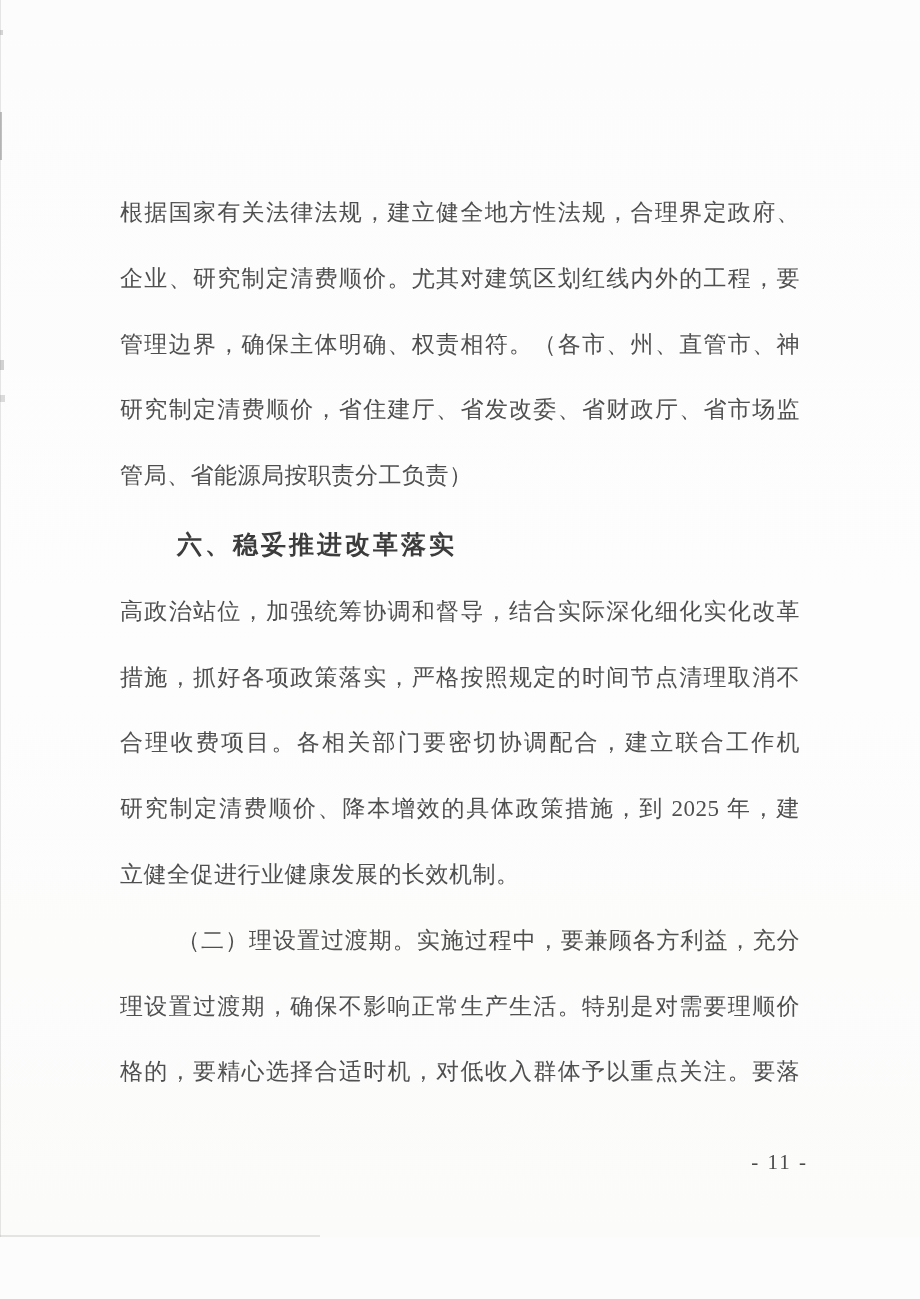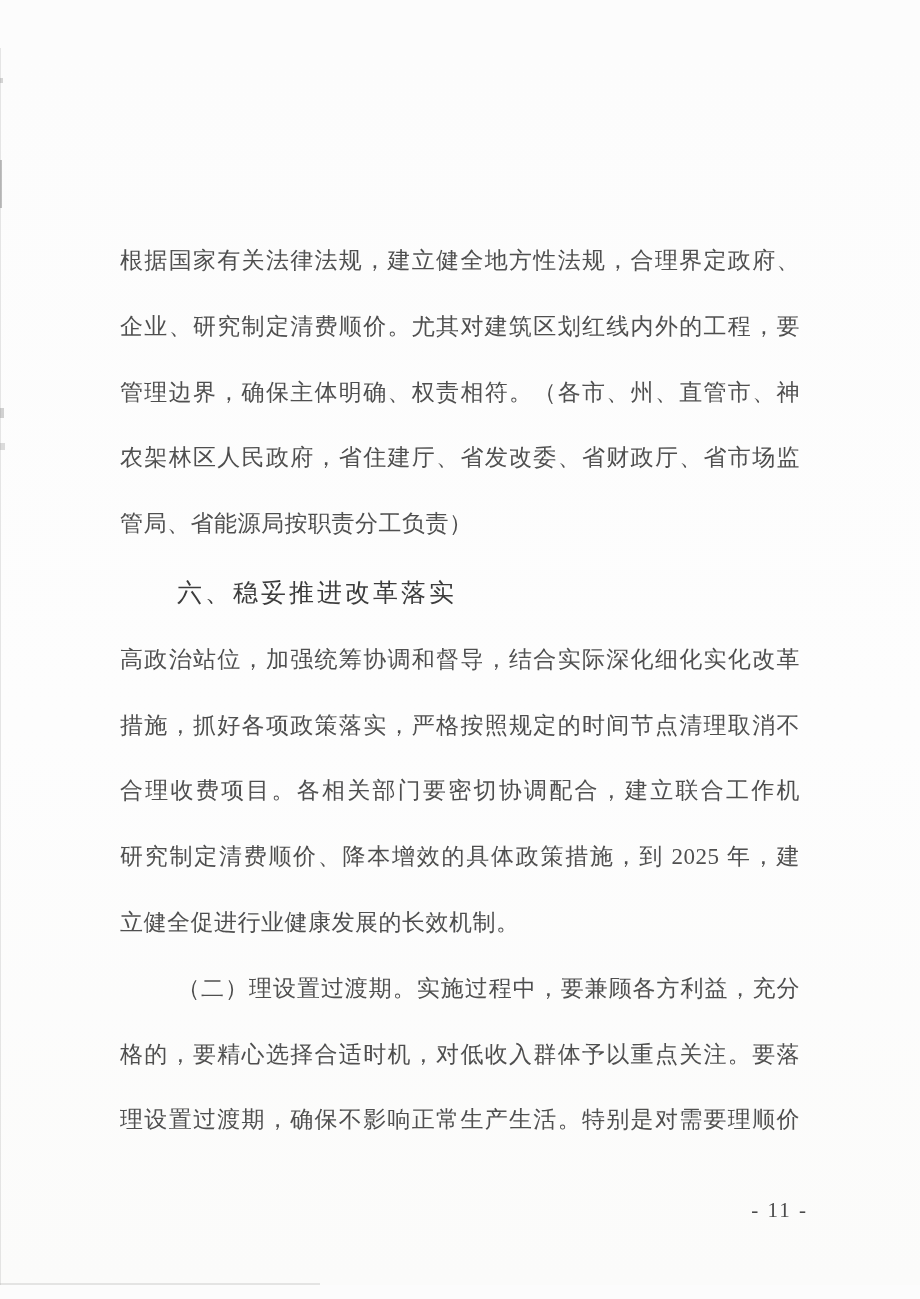--- a/index.html
+++ b/index.html
@@ -6,21 +6,20 @@
   body {
     width: 920px; height: 1299px;
     background: #fcfcfc;
     font-family: "Liberation Serif", "DejaVu Serif", serif;
     overflow: hidden;
   }
   .scan-page {
     position: relative;
     width: 920px; height: 1237px;
     background: linear-gradient(180deg, #fcfcfc 0%, #fdfdfd 55%, #fbfbfa 100%);
-    margin-top: 48px;
   }
   
   .edge-line-left {
     position: absolute; left: 0; top: 0;
     width: 1px; height: 100%;
     background: rgba(170,170,170,0.28);
   }
   .edge-dash-a { position: absolute; left: 0; top: 112px; width: 2px; height: 48px; background: rgba(120,120,120,0.45); }
   .edge-dash-b { position: absolute; left: 0; top: 30px;  width: 3px; height: 5px;  background: rgba(140,140,140,0.35); }
   .edge-dash-c { position: absolute; left: 0; top: 360px; width: 4px; height: 10px; background: rgba(140,140,140,0.38); }
@@ -46,21 +45,21 @@
   .line.end {
     text-align: right;
     text-align-last: left;
   }
   .line.indent { text-indent: 57px; }
   .line.heading {
     text-align: center;
     text-align-last: left;
     text-indent: 57px;
     font-family: "Liberation Sans", "DejaVu Sans", sans-serif;
-    font-weight: 400;
+    font-weight: 700;
     font-size: 25px;
     letter-spacing: 3px;
     color: #3c3c3c;
   }
   
   .page-number {
     position: absolute;
     left: 728px; top: 1150px;
     width: 80px;
     text-align: right;
@@ -80,28 +79,28 @@
   <div class="edge-dash-b"></div>
   <div class="edge-dash-c"></div>
   <div class="edge-dash-d"></div>
   <div class="edge-smudge-bottom"></div>
 
   <main class="text-block">
 
   <p class="line">根据国家有关法律法规，建立健全地方性法规，合理界定政府、</p>
       <p class="line">企业、研究制定清费顺价。尤其对建筑区划红线内外的工程，要分</p>
       <p class="line">管理边界，确保主体明确、权责相符。（各市、州、直管市、神</p>
-      <p class="line">农架林区人民政府，省住建厅、省发改委、省财政厅、省市场监</p>
+      <p class="line">研究制定清费顺价，省住建厅、省发改委、省财政厅、省市场监</p>
       <p class="line end">管局、省能源局按职责分工负责）</p>
       <p class="line heading">六、稳妥推进改革落实</p>
       <p class="line">高政治站位，加强统筹协调和督导，结合实际深化细化实化改革</p>
       <p class="line">措施，抓好各项政策落实，严格按照规定的时间节点清理取消不</p>
       <p class="line">合理收费项目。各相关部门要密切协调配合，建立联合工作机制，</p>
       <p class="line">研究制定清费顺价、降本增效的具体政策措施，到 2025 年，建</p>
       <p class="line end">立健全促进行业健康发展的长效机制。</p>
       <p class="line indent">（二）理设置过渡期。实施过程中，要兼顾各方利益，充分</p>
+      <p class="line">理设置过渡期，确保不影响正常生产生活。特别是对需要理顺价</p>
       <p class="line">格的，要精心选择合适时机，对低收入群体予以重点关注。要落</p>
-      <p class="line">理设置过渡期，确保不影响正常生产生活。特别是对需要理顺价</p>
     </main>
 
   <div class="page-number">- 11 -</div>
 
 </div>
 
 </body></html>

